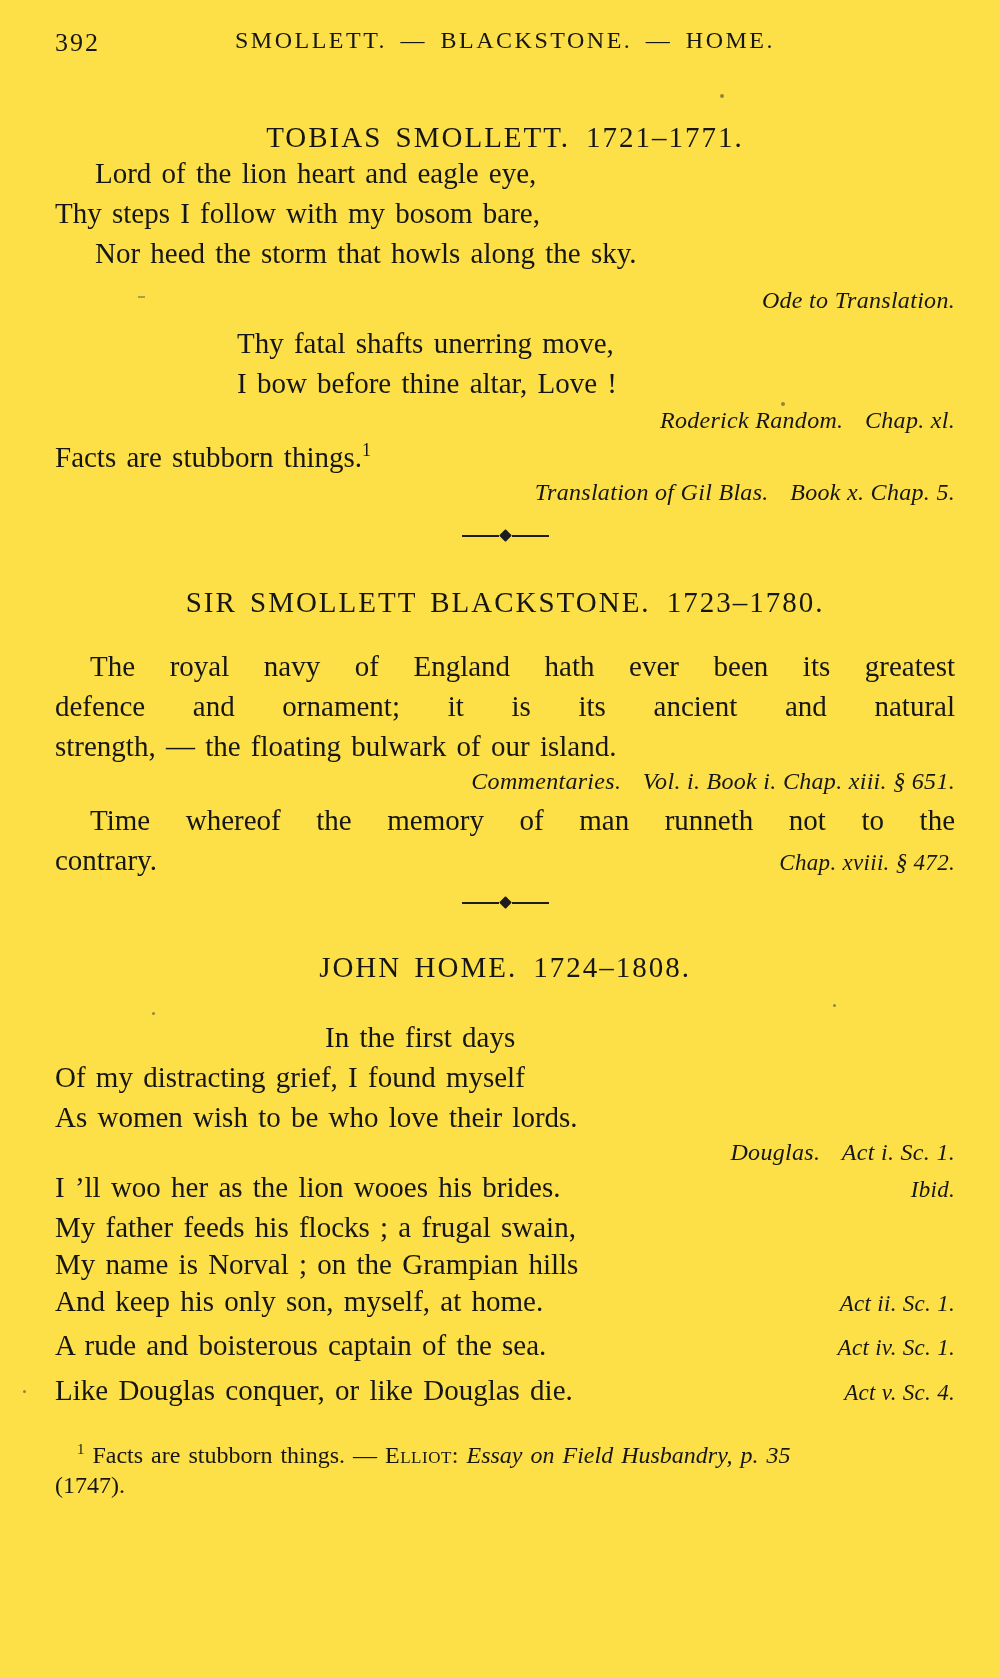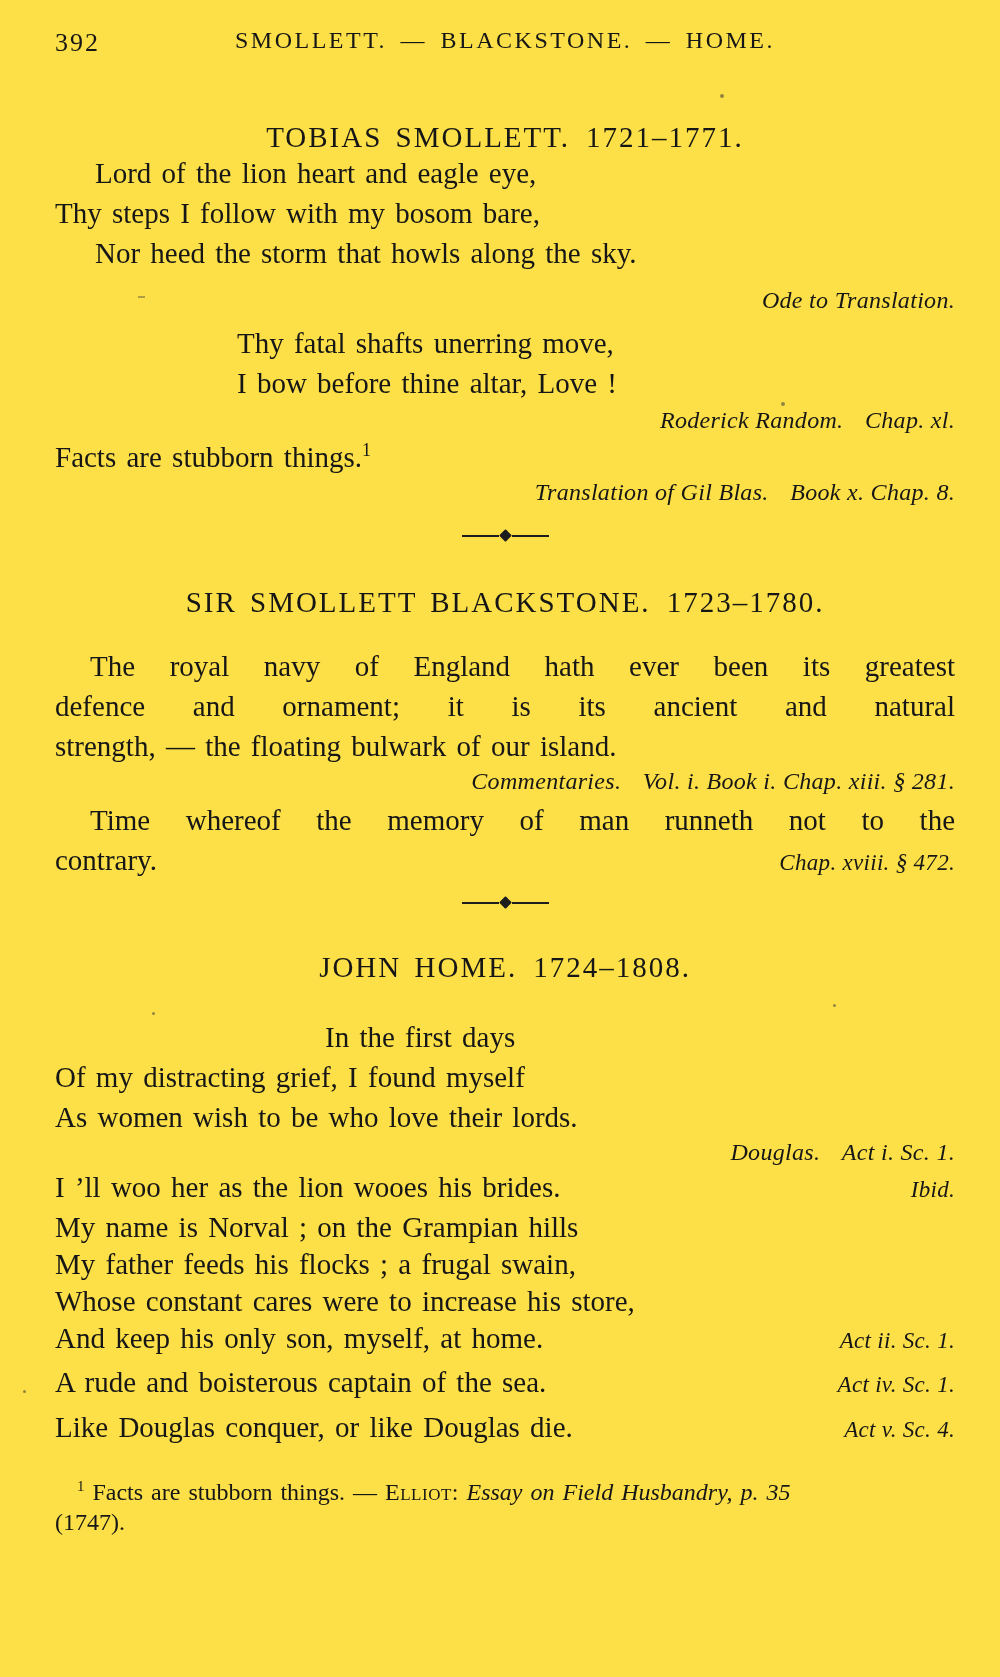--- a/index.html
+++ b/index.html
@@ -83,38 +83,38 @@
     <div class="line ind2" style="margin-top:8px">Thy fatal shafts unerring move,</div>
     <div class="line ind2">I bow before thine altar, Love !</div>
     <div class="cite" style="margin-top:2px">
       <span class="work">Roderick Random.</span><span class="loc">Chap. xl.</span>
     </div>
 
     <div class="line" style="margin-top:2px">
       <span>Facts are stubborn things.</span><sup>1</sup>
     </div>
     <div class="cite">
-      <span class="work">Translation of Gil Blas.</span><span class="loc">Book x. Chap. 8.</span>
+      <span class="work">Translation of Gil Blas.</span><span class="loc">Book x. Chap. 5.</span>
     </div>
 
     <div class="divider" style="margin-top:20px">
       <span class="div-line"></span>
       <span class="div-diamond"></span>
       <span class="div-line"></span>
     </div>
 
     <div class="sec-head" style="margin-top:42px">
       <span>SIR SMOLLETT BLACKSTONE.</span><span class="dates">1723–1780.</span>
     </div>
 
     <div class="jline ind-first" style="margin-top:28px">The royal navy of England hath ever been its greatest</div>
     <div class="jline">defence and ornament; it is its ancient and natural</div>
     <div class="line">strength, — the floating bulwark of our island.</div>
     <div class="cite">
-      <span class="work">Commentaries.</span><span class="loc">Vol. i. Book i. Chap. xiii. § 281.</span>
+      <span class="work">Commentaries.</span><span class="loc">Vol. i. Book i. Chap. xiii. § 651.</span>
     </div>
 
     <div class="jline ind-first" style="margin-top:4px">Time whereof the memory of man runneth not to the</div>
     <div class="vrow">
       <span class="line">contrary.</span>
       <span class="cite-inline">Chap. xviii. § 472.</span>
     </div>
 
     <div class="divider" style="margin-top:14px">
       <span class="div-line"></span>
@@ -132,23 +132,22 @@
     <div class="cite">
       <span class="work">Douglas.</span><span class="loc">Act i. Sc. 1.</span>
     </div>
 
     <div class="vrow">
       <span class="line">I ’ll woo her as the lion wooes his brides.</span>
       <span class="cite-inline">Ibid.</span>
     </div>
 
     <div class="nl37" style="margin-top:2px">
+      <div class="line">My father feeds his flocks ; a frugal swain,</div>
       <div class="line">My name is Norval ; on the Grampian hills</div>
-      <div class="line">My father feeds his flocks ; a frugal swain,</div>
-      <div class="line">Whose constant cares were to increase his store,</div>
       <div class="vrow">
         <span class="line">And keep his only son, myself, at home.</span>
         <span class="cite-inline">Act ii. Sc. 1.</span>
       </div>
     </div>
 
     <div class="vrow" style="margin-top:5px">
       <span class="line">A rude and boisterous captain of the sea.</span>
       <span class="cite-inline">Act iv. Sc. 1.</span>
     </div>

